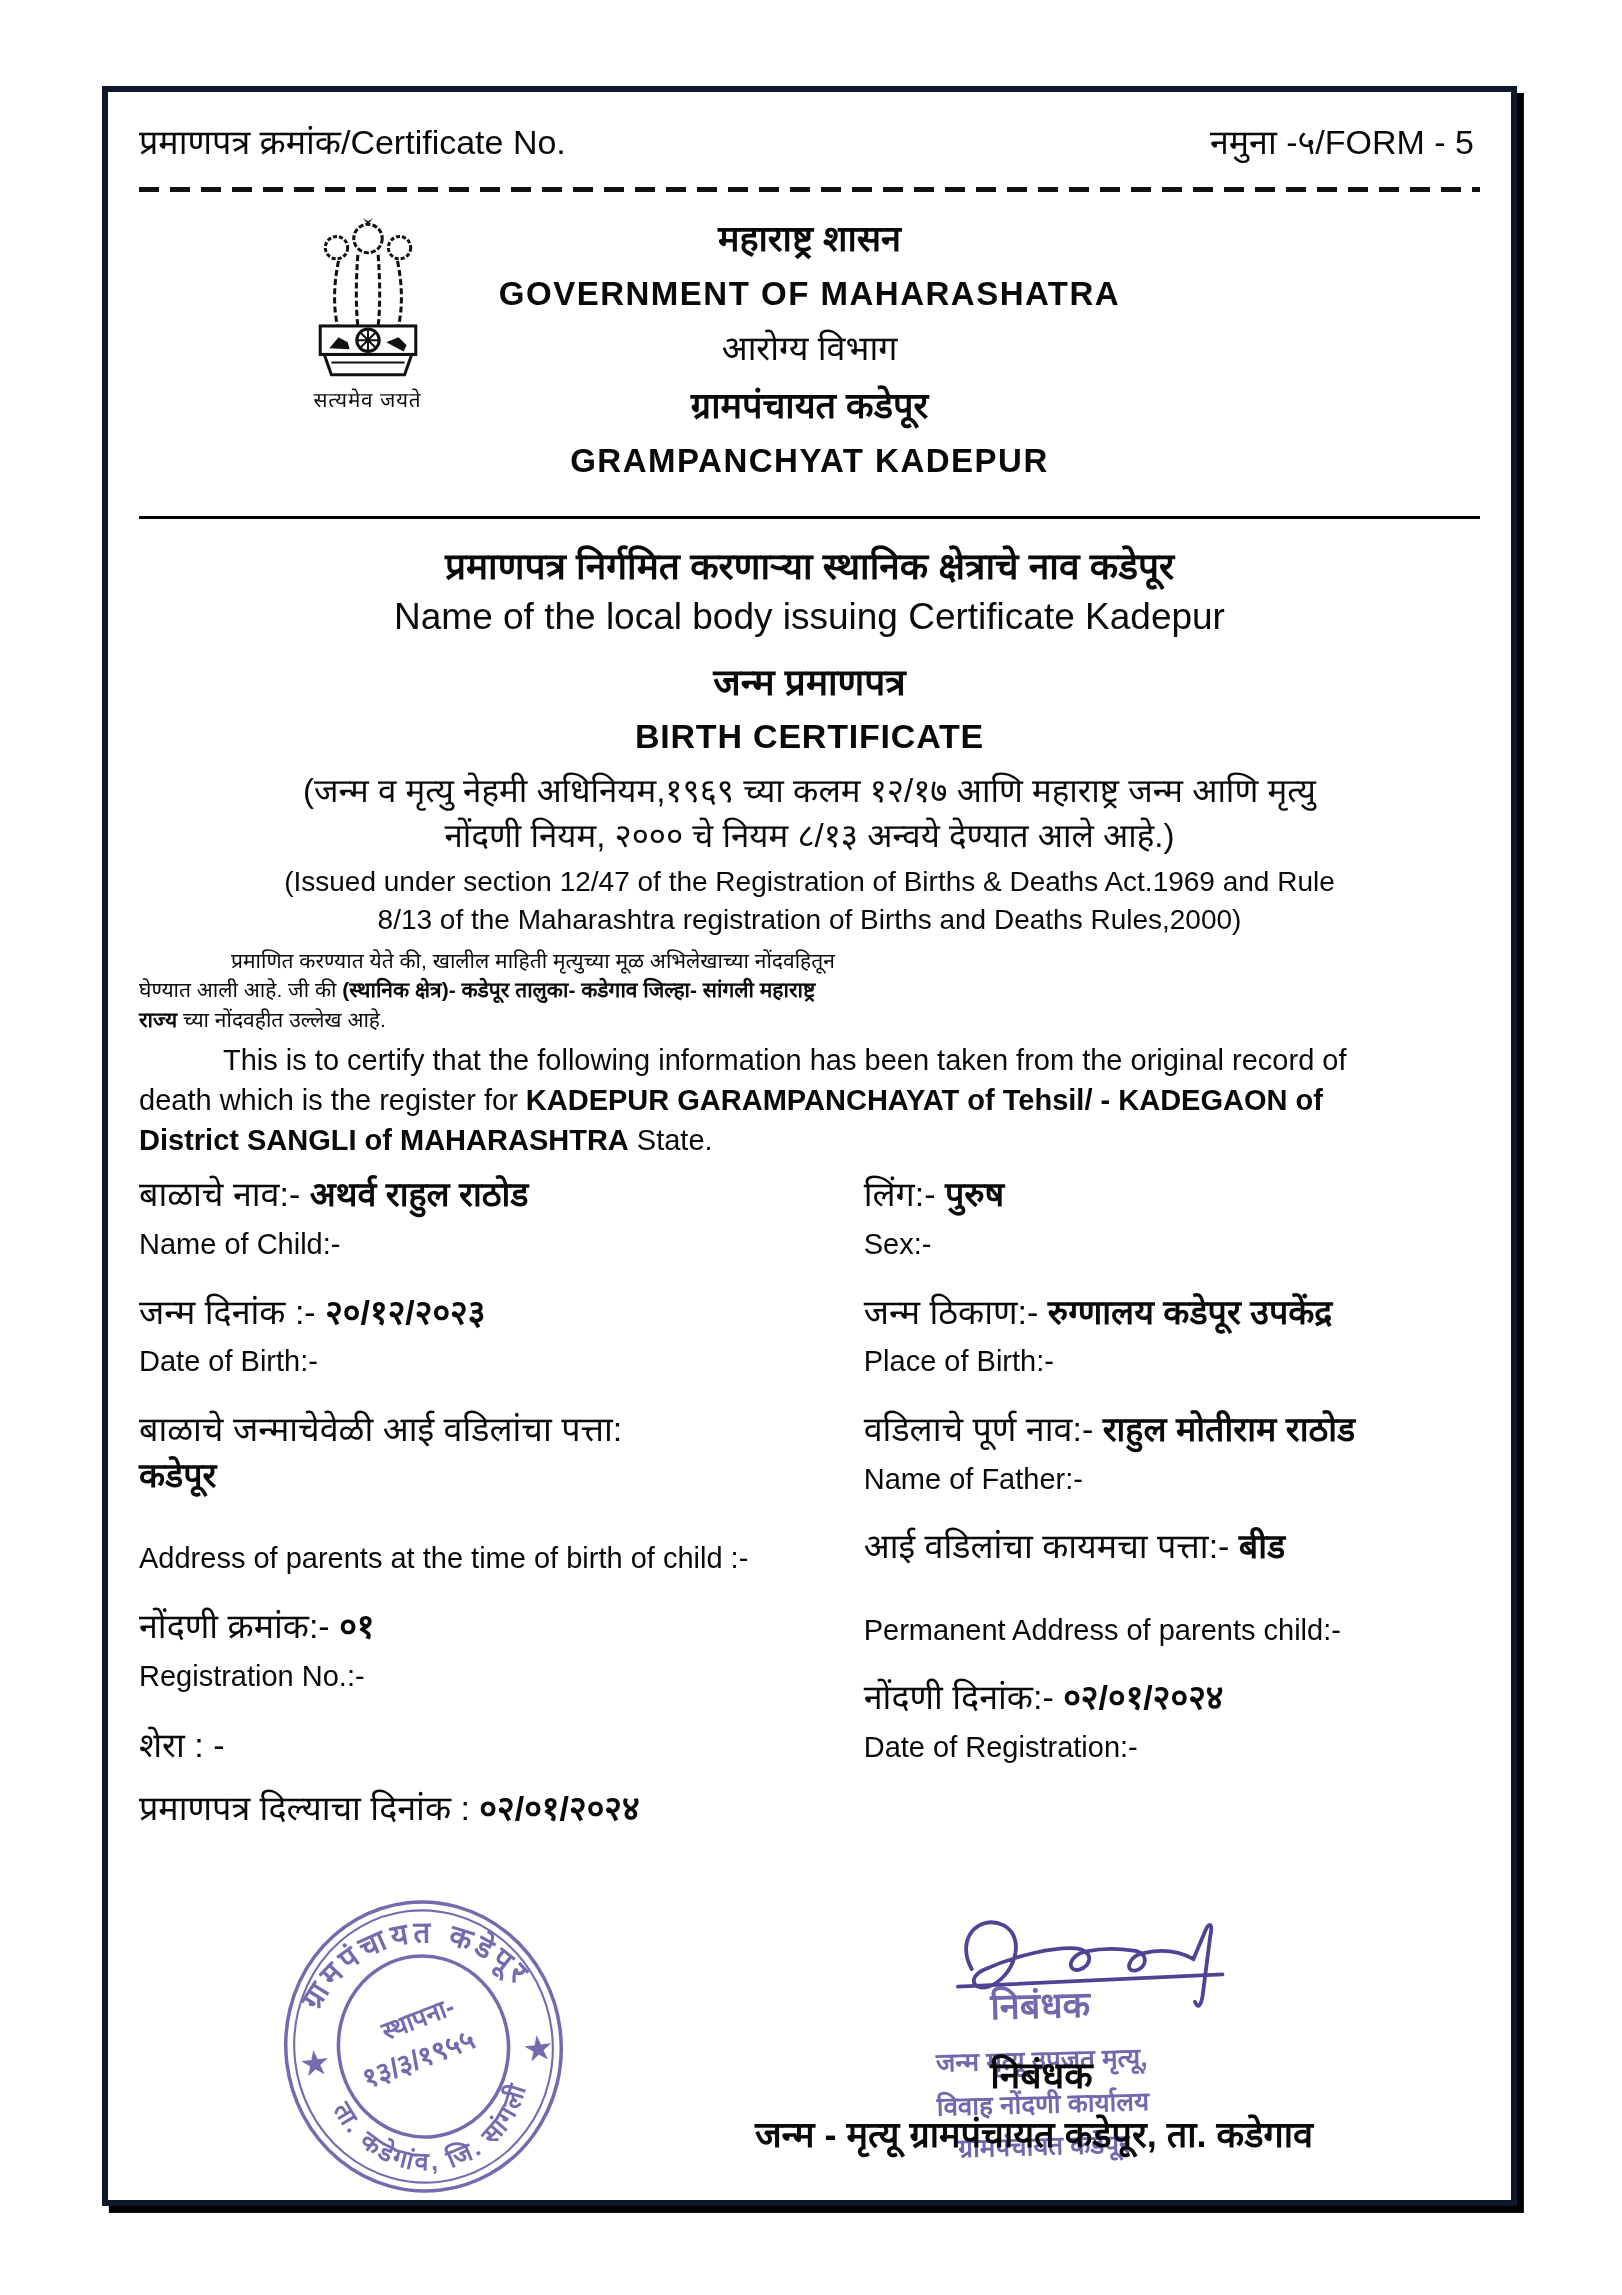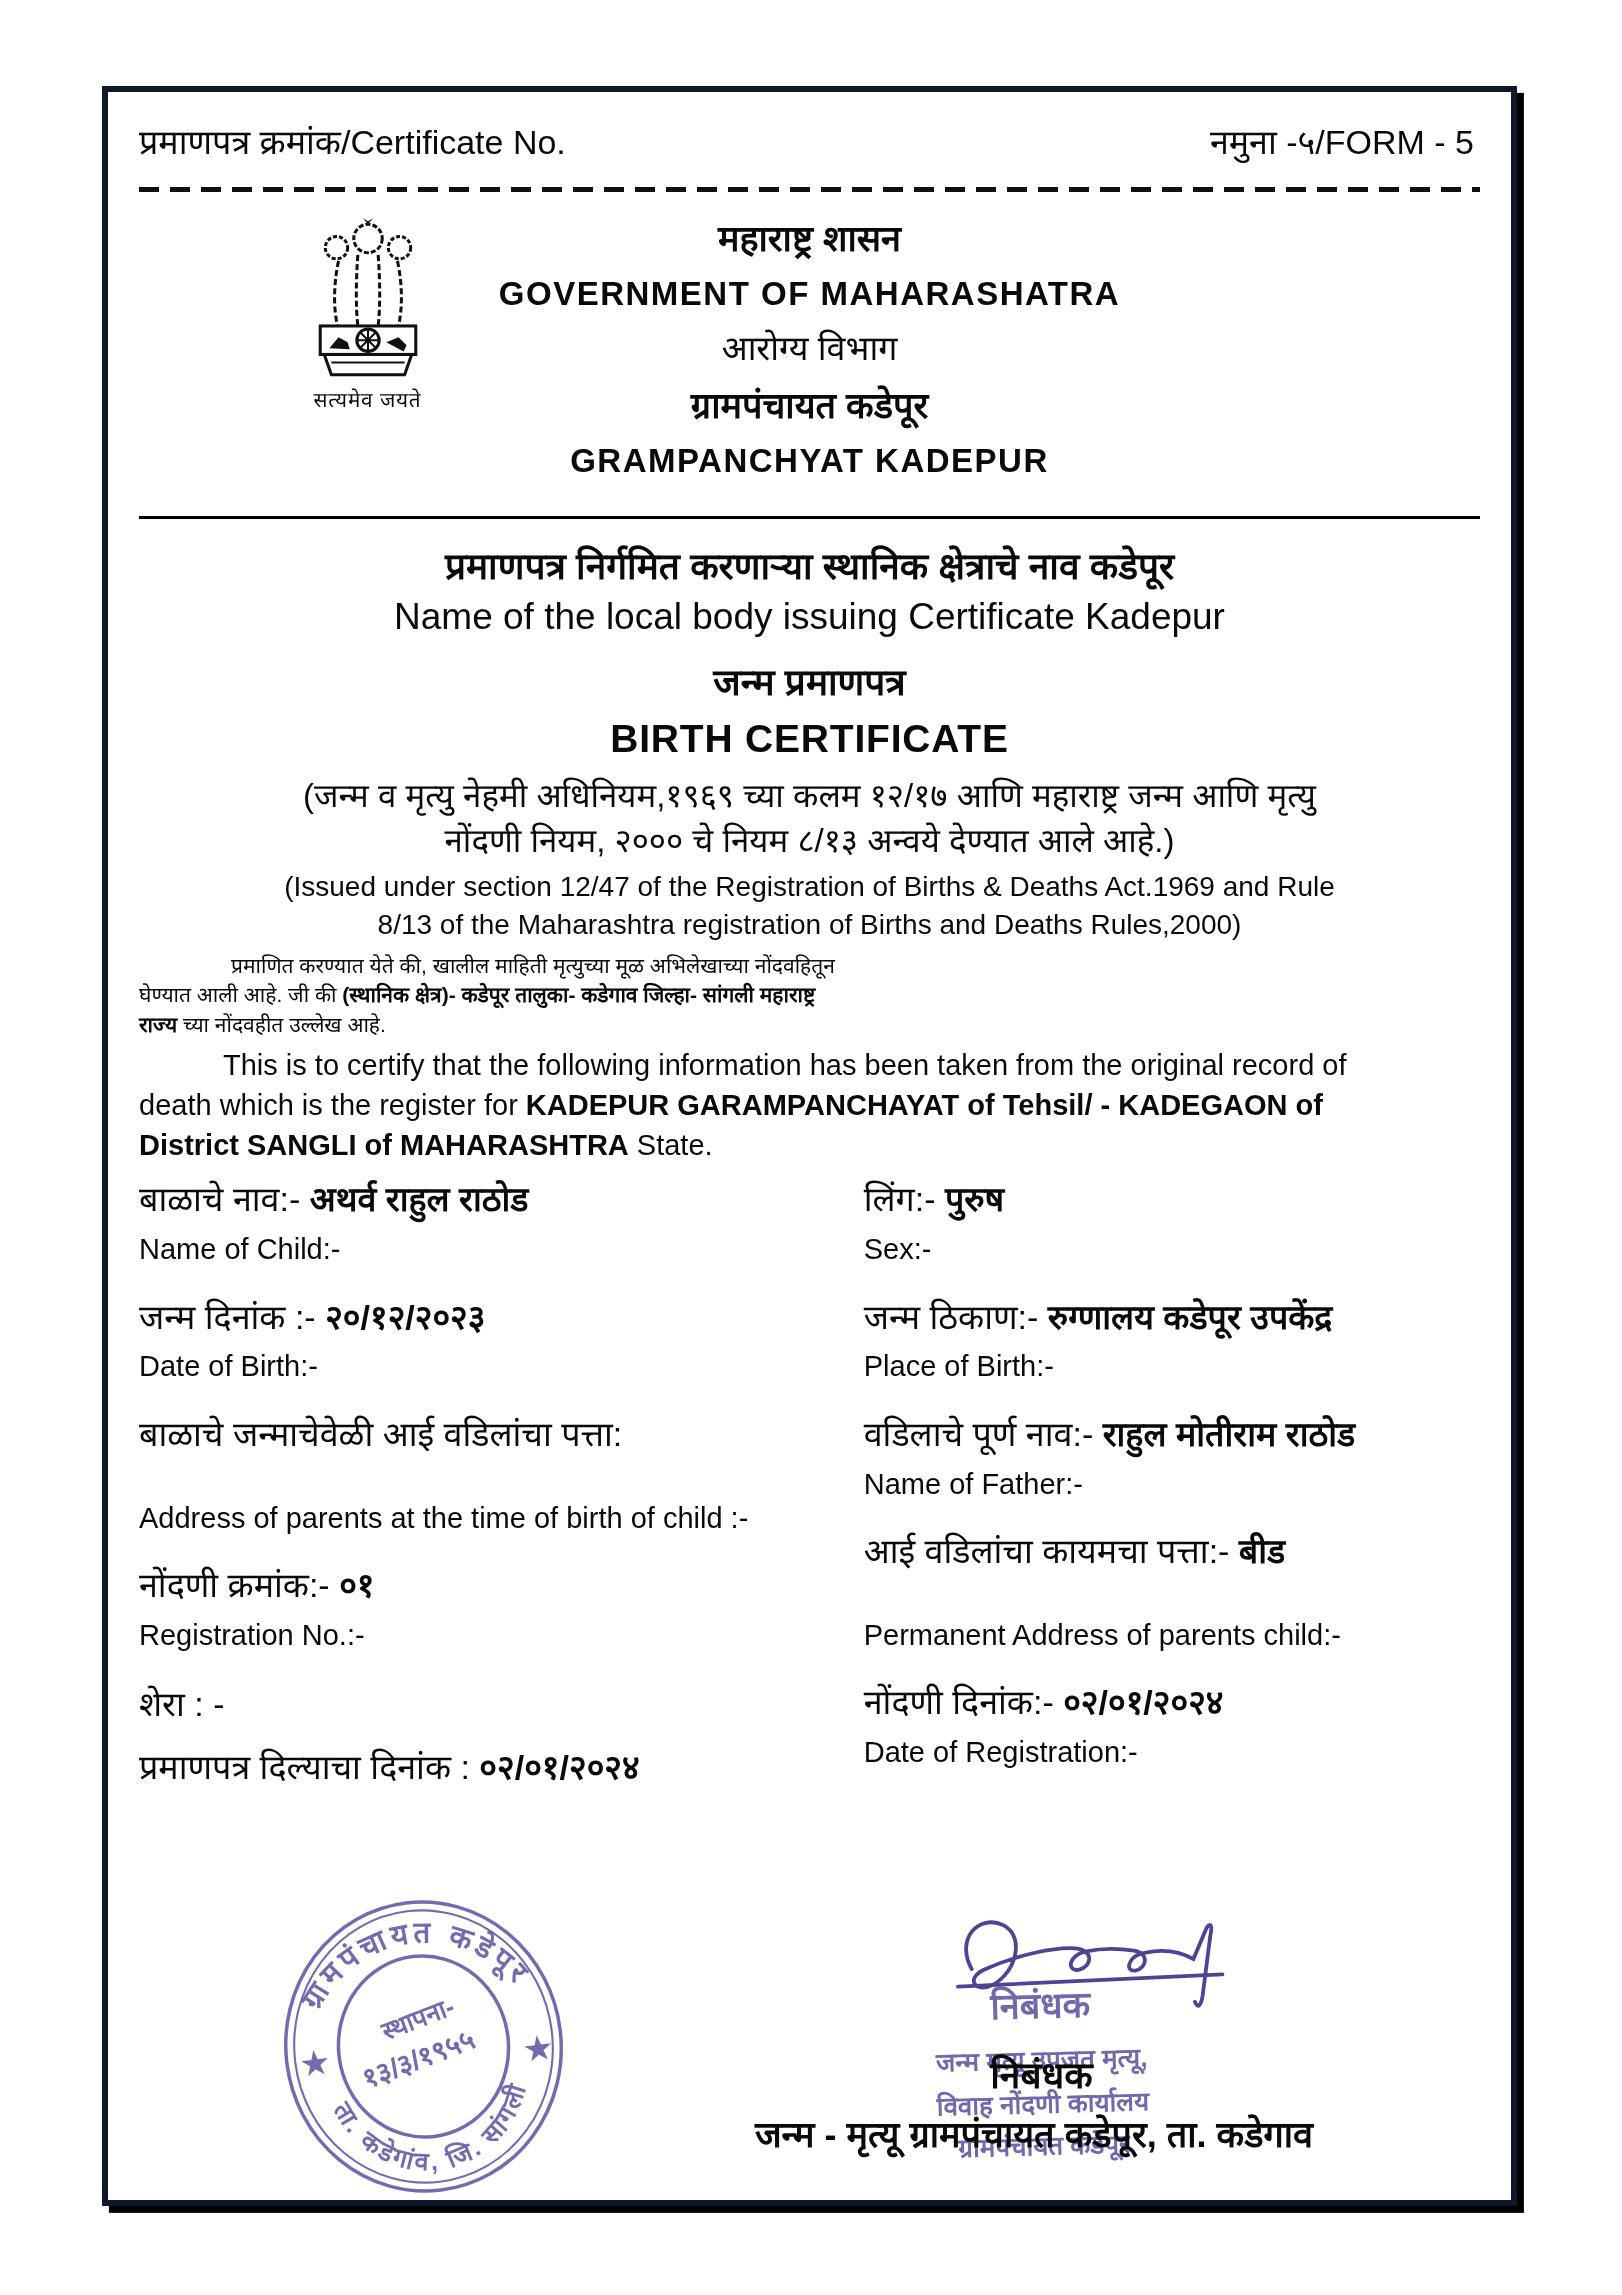--- a/index.html
+++ b/index.html
@@ -23,21 +23,21 @@
   .authority{text-align:center;line-height:1.32;}
   .a1{font-size:36px;font-weight:700;padding-top:4.6px;}
   .a2{font-size:33px;font-weight:700;letter-spacing:1.5px;margin-top:9.2px;}
   .a3{font-size:34px;margin-top:10.7px;}
   .a4{font-size:36px;font-weight:700;margin-top:10.7px;}
   .a5{font-size:33px;font-weight:700;letter-spacing:1.5px;margin-top:9.2px;}
   .rule{height:3.1px;background:#000;margin-top:20px;}
   .t-mr{font-size:37px;font-weight:700;text-align:center;margin-top:20px;}
   .t-en{font-size:37px;text-align:center;margin-top:6px;}
   .c-mr{font-size:37px;font-weight:700;text-align:center;margin-top:17px;}
-  .c-en{font-size:39px;font-weight:700;text-align:center;letter-spacing:0.8px;margin-top:10.7px;}
+  .c-en{font-size:34px;font-weight:700;text-align:center;letter-spacing:0.8px;margin-top:10.7px;}
   .act-mr{font-size:33px;text-align:center;line-height:1.38;margin-top:12.2px;}
   .act-en{font-size:28px;text-align:center;line-height:1.35;margin-top:4px;}
   .cert-mr{font-size:21px;line-height:1.4;margin-top:7.7px;text-align:left;}
   .cert-mr .ind{display:block;padding-left:92px;}
   .cert-en{font-size:29px;line-height:1.38;margin-top:6.1px;text-align:left;}
   .cert-en .ind{display:block;padding-left:84px;}
   .b{font-weight:700;}
   .fields{display:grid;grid-template-columns:53% 47%;column-gap:14px;margin-top:12px;}
   .fblock{margin-bottom:26px;}
   .fmr{font-size:34px;line-height:1.35;}
@@ -138,20 +138,21 @@
           <div class="fblock">
             <div class="fmr"><span>बाळाचे नाव:- </span><span class="fval">अथर्व राहुल राठोड</span></div>
             <div class="fen">Name of Child:-</div>
           </div>
           <div class="fblock">
             <div class="fmr"><span>जन्म दिनांक :- </span><span class="fval">२०/१२/२०२३</span></div>
             <div class="fen">Date of Birth:-</div>
           </div>
           <div class="fblock">
             <div class="fmr">बाळाचे जन्माचेवेळी आई वडिलांचा पत्ता:</div>
+            <div class="fmr fval">कडेपूर</div>
             <div class="gap44"></div>
             <div class="fen">Address of parents at the time of birth of child :-</div>
           </div>
           <div class="fblock">
             <div class="fmr"><span>नोंदणी क्रमांक:- </span><span class="fval">०१</span></div>
             <div class="fen">Registration No.:-</div>
           </div>
           <div class="sline">शेरा : -</div>
           <div class="sline">
             <span>प्रमाणपत्र दिल्याचा दिनांक : </span><span class="fval">०२/०१/२०२४</span>

